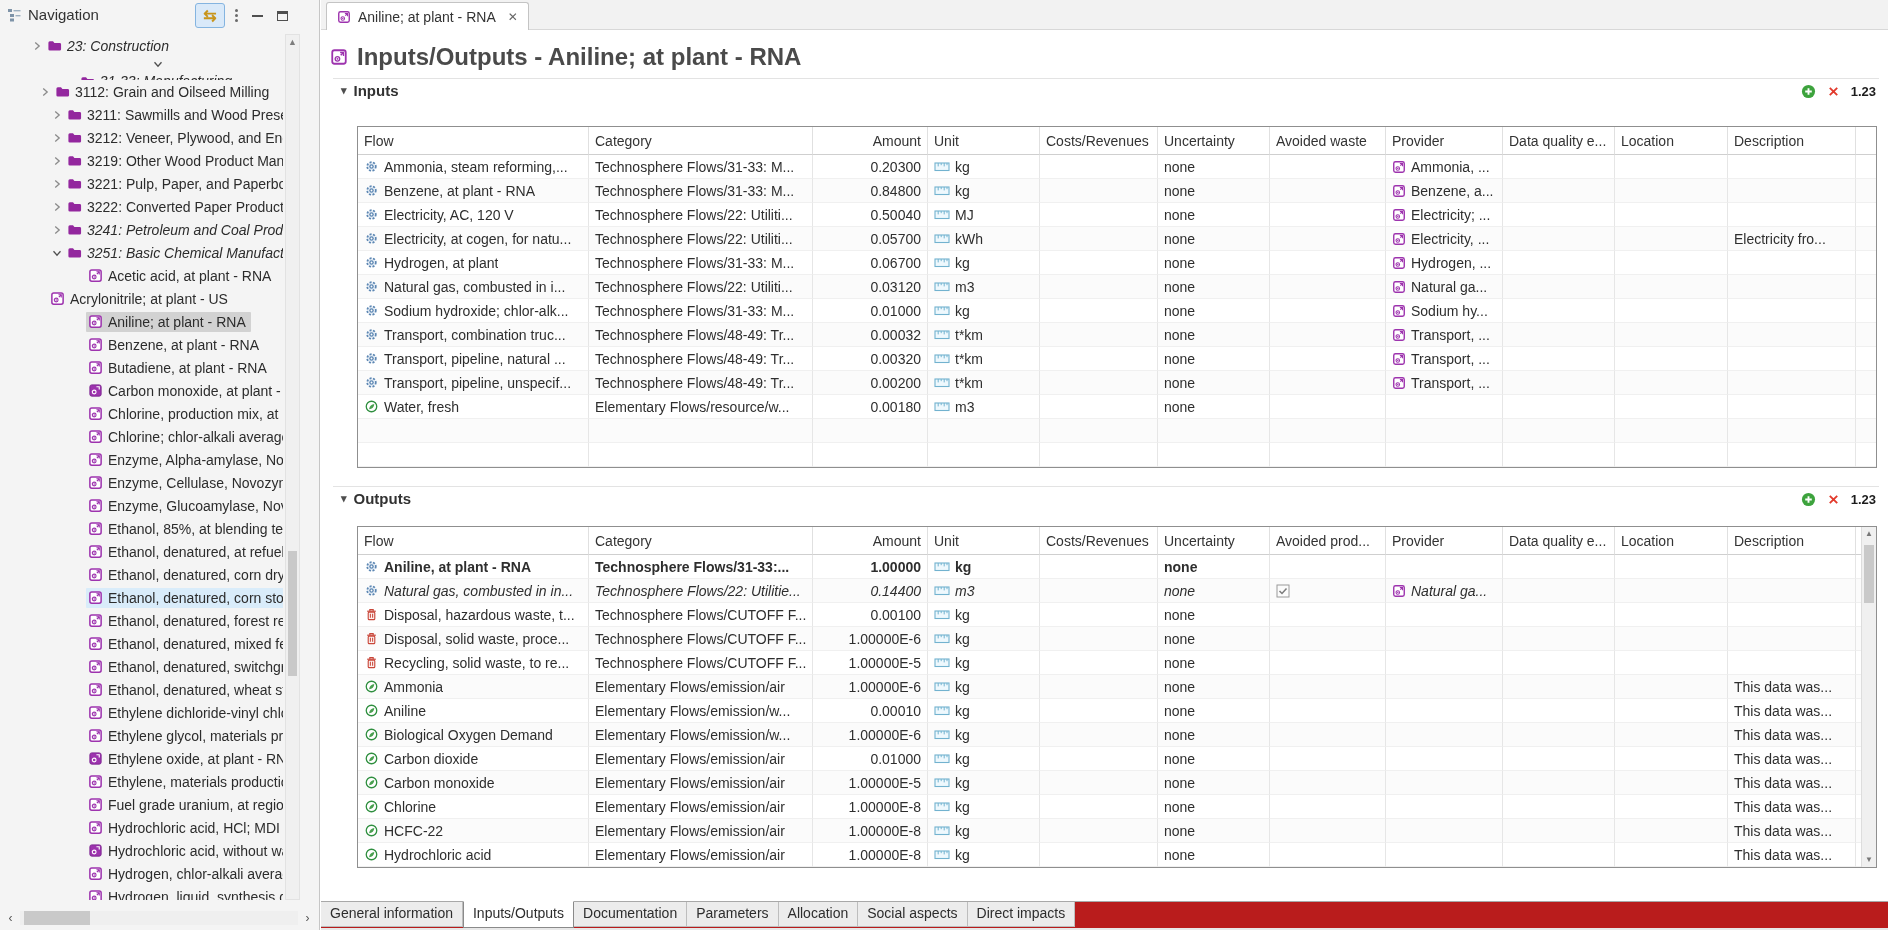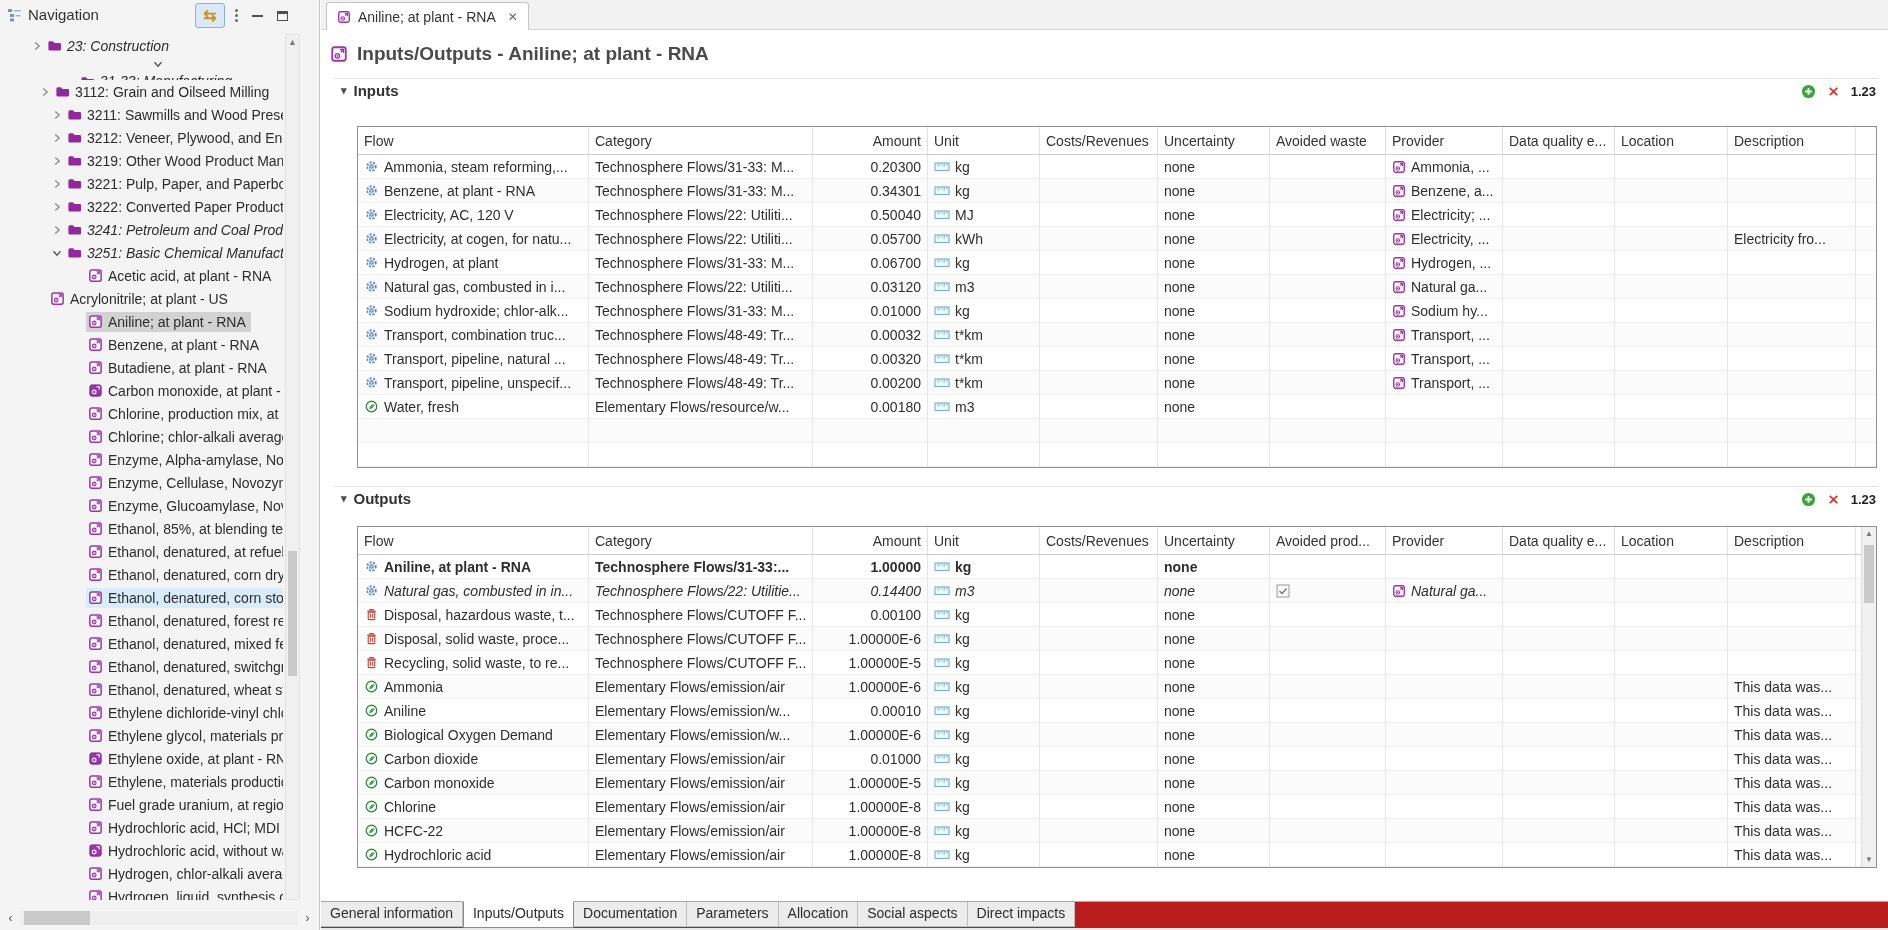--- a/index.html
+++ b/index.html
@@ -50,21 +50,21 @@
   
   #editor { position:absolute; left:321px; top:0; width:1567px; height:930px; background:#fff; }
   .tabstrip { position:relative; height:30px; background:#f2f2f2; border-bottom:1px solid #d8d8d8; }
   .etab { position:absolute; left:5px; top:2px; height:28px; background:#fff;
           border:1px solid #c4c4c4; border-bottom:none; border-radius:3px 3px 0 0;
           display:flex; align-items:center; gap:7px; padding:0 10px; font-size:14px; color:#333; }
   .etab-close { color:#666; font-size:12px; margin-left:5px; cursor:default; }
 
   .content { position:absolute; top:30px; left:0; width:1567px; height:900px; background:#fff; }
   .page-title { position:absolute; left:9px; top:13px; display:flex; align-items:center; gap:9px;
-                font-size:19px; font-weight:bold; color:#4a4a4a; }
+                font-size:24px; font-weight:bold; color:#4a4a4a; }
 
   .section-rule { position:absolute; left:12px; width:1546px; height:1px; background:#e3e3e3; }
   .section-hd { position:absolute; left:20px; display:flex; align-items:center; gap:7px;
                 font-size:15px; font-weight:bold; color:#323232; }
   .twistie { font-size:11px; color:#4e4e4e; }
   .section-actions { position:absolute; right:12px; display:flex; align-items:center; gap:11px; }
   .formula-glyph { font-size:13px; font-weight:bold; color:#1c1c1c; letter-spacing:0; }
 
   .otable { position:absolute; left:36px; width:1520px; background:#fff;
             border:1px solid #8f8f8f; display:grid;
@@ -802,21 +802,21 @@
               <svg width="15" height="15" viewBox="0 0 16 16">
       <circle cx="8" cy="8" r="4.6" fill="#e7eff7" stroke="#5d87b3" stroke-width="1.8" stroke-dasharray="2.2 1.6"></circle>
       <circle cx="8" cy="8" r="2.4" fill="#5d87b3"></circle>
                 <circle cx="8" cy="8" r="1" fill="#fff"></circle>
               </svg>
             </span>
             <span class="flowtxt">Benzene, at plant - RNA</span>
           </div><div class="cell  band">
             <span class="cattxt">Technosphere Flows/31-33: M...</span>
           </div><div class="cell num band">
-            <span>0.34301</span>
+            <span>0.84800</span>
           </div><div class="cell  band">
             <span>
               <svg width="16" height="15" viewBox="0 0 16 15">
       <rect x="1" y="4" width="14" height="7.5" fill="#eef8fd" stroke="#72b2cf" stroke-width="1.1"></rect>
       <path d="M4.2 4 V7.4 M7.2 4 V6.2 M10.2 4 V7.4 M13 4 V6.2" stroke="#72b2cf" stroke-width="1"></path>
               </svg>
             </span>
             <span>kg</span>
           </div><div class="cell  band"></div><div class="cell  band">
             <span>none</span>

